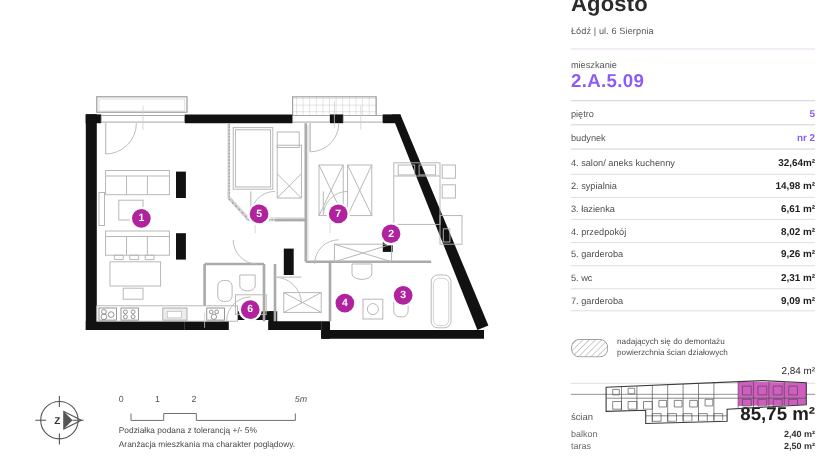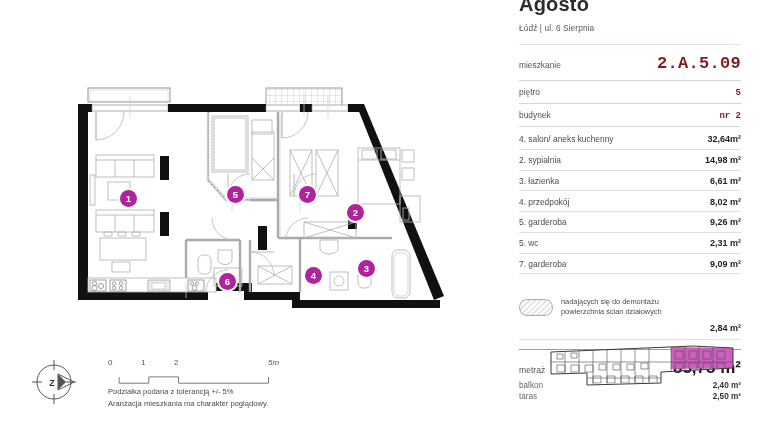--- a/index.html
+++ b/index.html
@@ -39,40 +39,40 @@
   #title { font-size:20px; font-weight:700; color:#2b2b2b; letter-spacing:.2px;
            margin-top:-6px; line-height:1; }
   #subtitle { font-size:8.3px; color:#575757; margin-top:9px; letter-spacing:.1px; }
 
   .div-pink { height:1px; background:#ecdcec; margin-top:11px; }
   .div-grey { height:1px; background:#d6d6d6; }
   .div-grey-strong { height:1px; background:#9e9e9e; }
 
   .kv { display:flex; justify-content:space-between; align-items:baseline; }
   .kv .k { font-size:8.4px; color:#555; }
-  .kv .v { font-weight:700; color:#7f1d1d;font-family:Liberation Mono, monospace; }
-
-  #row-mieszkanie { padding:9px 0 7px; }
+  .kv .v { font-weight:700; color:#8b5cf6; }
+
+  #row-mieszkanie { padding:9px 0 7px;flex-direction:column; }
   #row-mieszkanie .v { font-size:17px; letter-spacing:.3px; }
   #row-pietro, #row-budynek { padding:6px 0 5px; }
   #row-pietro .v, #row-budynek .v { font-size:9px; }
 
   
   #rooms { margin-top:2px; }
   .room-row { display:flex; justify-content:space-between; align-items:baseline;
               padding:5.2px 0 4.6px; border-bottom:1px solid #e2e2e2; }
   .room-row .name { font-size:8.4px; color:#4c4c4c; }
   .room-row .area { font-size:9px; font-weight:700; color:#1f1f1f; white-space:nowrap; }
 
   
   #legend-row { display:flex; align-items:center; padding:7px 0 6px; border-bottom:1px solid #e2e2e2; }
   #hatch-swatch { width:34px; height:17px; border-radius:7px; flex:0 0 auto; }
   #legend-text { flex:1; margin-left:8px; }
   #legend-text p { font-size:7.4px; color:#4c4c4c; line-height:1.45; }
-  #legend-area { font-size:9px; font-weight:700; color:#1f1f1f; white-space:nowrap;margin-top:42px; }
+  #legend-area { font-size:9px; font-weight:400; color:#1f1f1f; white-space:nowrap;margin-top:42px; }
 
   
   #metraz-sep { margin-top:9px; }
   #row-metraz { display:flex; justify-content:space-between; align-items:baseline; padding:8px 0 2px; }
   #row-metraz .k { font-size:8.6px; color:#555; }
   #row-metraz .v { font-size:17px; font-weight:700; color:#1f1f1f; }
   .small-row { display:flex; justify-content:space-between; align-items:center; padding:1px 0; }
   .small-row .k { font-size:8.2px; color:#6a6a6a; }
   .small-row .v { font-size:8.2px; font-weight:700; color:#333; }
 
@@ -398,21 +398,21 @@
           <p>nadających się do demontażu</p>
           <p>powierzchnia ścian działowych</p>
         </div>
         <span id="legend-area">2,84 m²</span>
       </div>
     </div>
 
     <div class="div-grey-strong" id="metraz-sep"></div>
 
     <div id="row-metraz">
-      <span class="k">metraż</span>
+      <span class="k">ścian</span>
       <span class="v">85,75 m²</span>
     </div>
 
     <div class="small-row">
       <span class="k">balkon</span>
       <span class="v">2,40 m²</span>
     </div>
     <div class="small-row">
       <span class="k">taras</span>
       <span class="v">2,50 m²</span>

